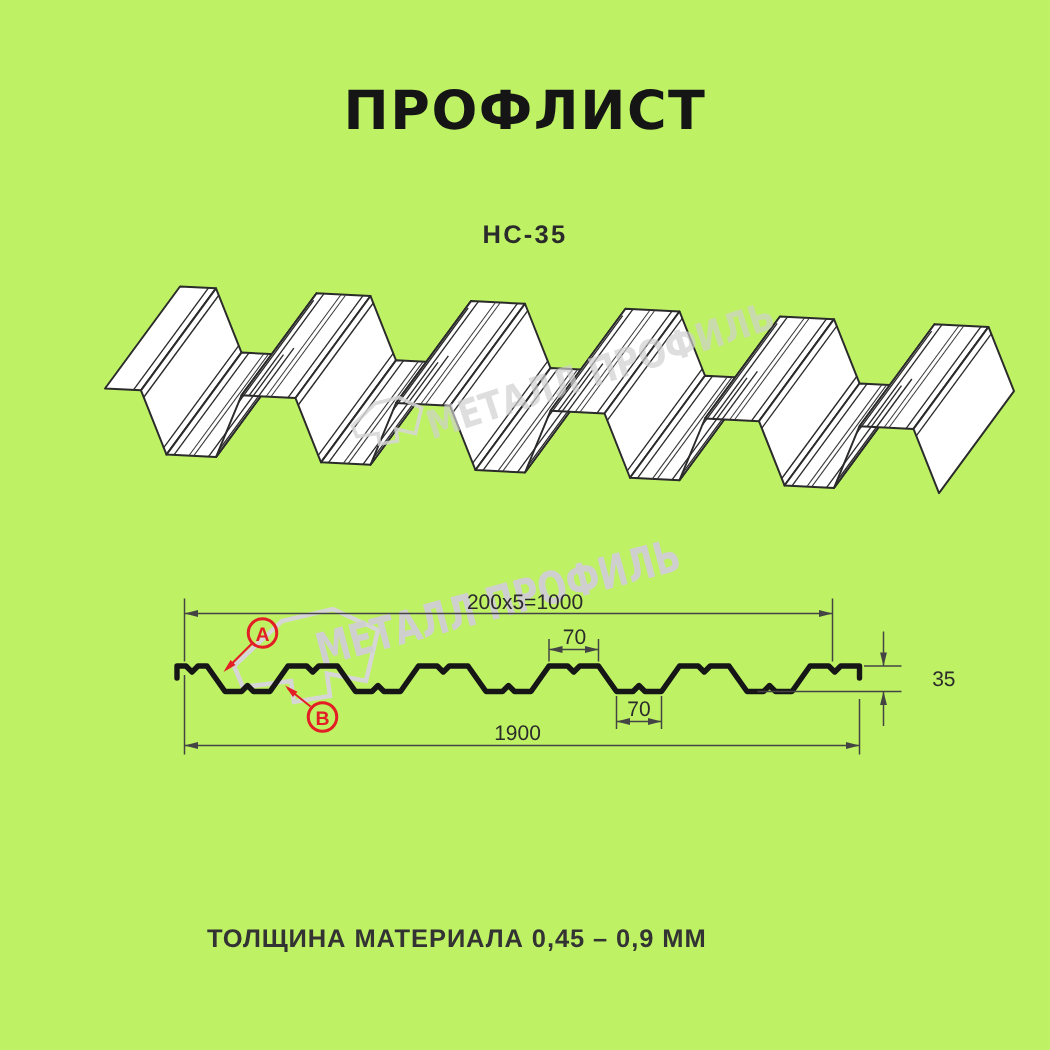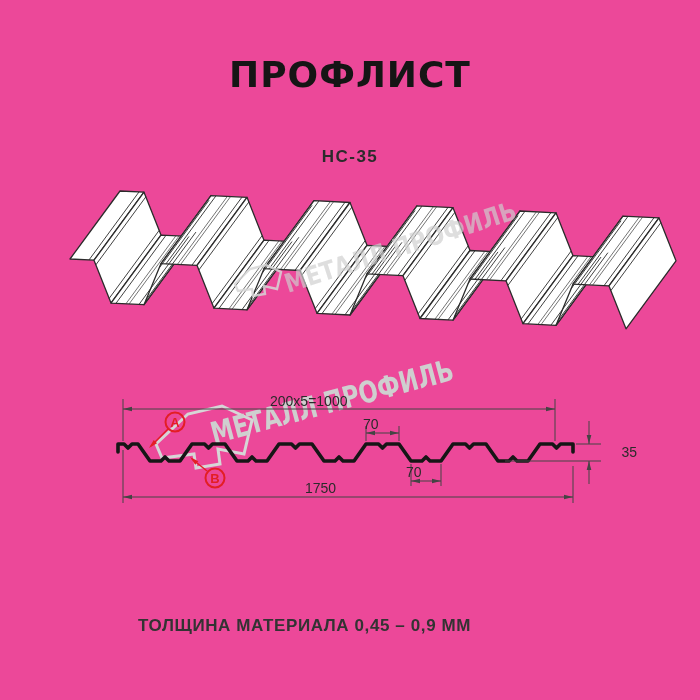--- a/index.html
+++ b/index.html
@@ -1,25 +1,25 @@
 <!DOCTYPE html>
 <html><head>
 <meta charset="utf-8">
 <style>
   html,body{margin:0;padding:0;background:#fff;}
-  .canvas{position:relative;width:700px;height:700px;background:#ec4899;overflow:hidden;
+  .canvas{position:relative;width:700px;height:700px;background:#bef264;overflow:hidden;
           font-family:"Liberation Sans",sans-serif;}
   .title{position:absolute;left:0;top:54px;width:700px;text-align:center;
          font-family:"DejaVu Sans",sans-serif;font-weight:800;font-size:36px;
          letter-spacing:1px;color:#151515;}
   .subtitle{position:absolute;left:0;top:99px;width:700px;text-align:center;
             font-weight:700;font-size:17px;letter-spacing:1.5px;color:#2b2b2b;margin-top:48px;}
   .footnote{position:absolute;left:0;top:616px;width:609px;text-align:center;
             font-weight:700;font-size:17px;letter-spacing:0.6px;color:#333;}
-  .dim-label{position:absolute;font-size:14px;color:#2b2b2b;
+  .dim-label{position:absolute;font-size:14px;color:#2b2b2b;text-align:center;
              font-weight:400;background:transparent;}
   #lbl-1000{left:270px;top:393px;width:160px;}
   #lbl-70top{left:363px;top:416px;width:40px;}
   #lbl-70bot{left:406px;top:464px;width:40px;}
   #lbl-1060{left:305px;top:480px;width:80px;}
   #lbl-35{left:597px;top:444px;width:40px;text-align:right;}
   svg{position:absolute;left:0;top:0;}
   .wm-text{font-family:"DejaVu Sans",sans-serif;font-weight:700;}
 </style>
 </head>
@@ -171,17 +171,17 @@
     </g>
     <g>
       <circle cx="215" cy="478" r="9.5" fill="none" stroke="#e31e24" stroke-width="2"></circle>
       <text x="215" y="483" text-anchor="middle" font-size="13" font-weight="700" fill="#e31e24" font-family="Liberation Sans, sans-serif">B</text>
     </g>
   </svg>
 
   <div class="dim-label" id="lbl-1000">200x5=1000</div>
   <div class="dim-label" id="lbl-70top">70</div>
   <div class="dim-label" id="lbl-70bot">70</div>
-  <div class="dim-label" id="lbl-1060">1750</div>
+  <div class="dim-label" id="lbl-1060">1900</div>
   <div class="dim-label" id="lbl-35">35</div>
 
   <div class="footnote">ТОЛЩИНА МАТЕРИАЛА 0,45 – 0,9 ММ</div>
 </div>
 
 </body></html>

